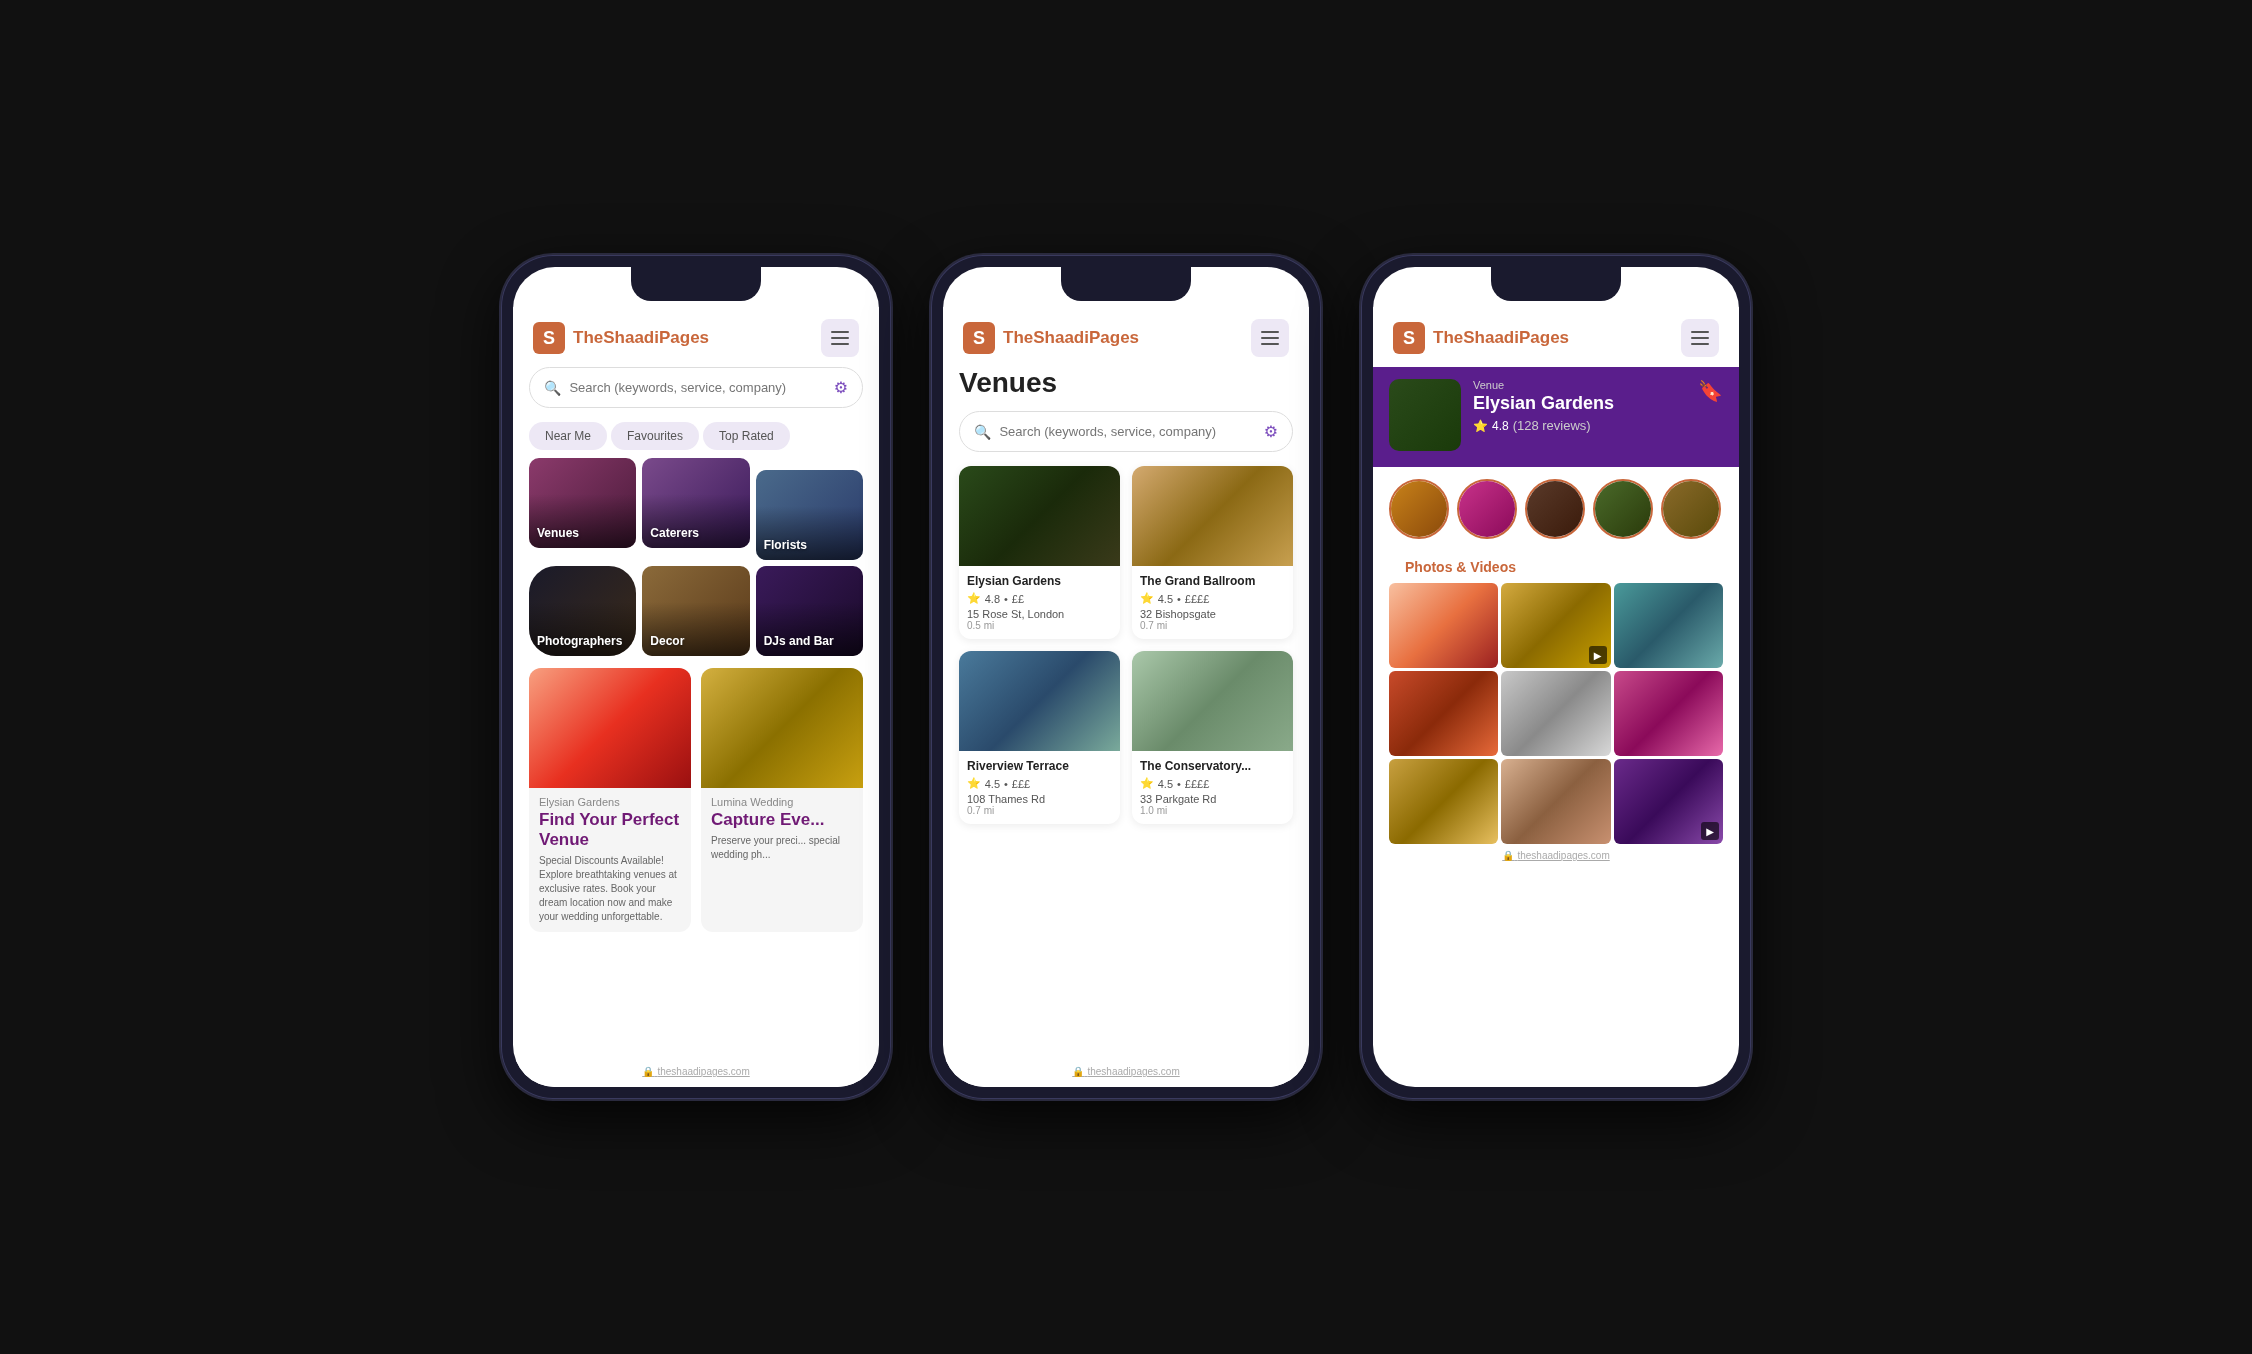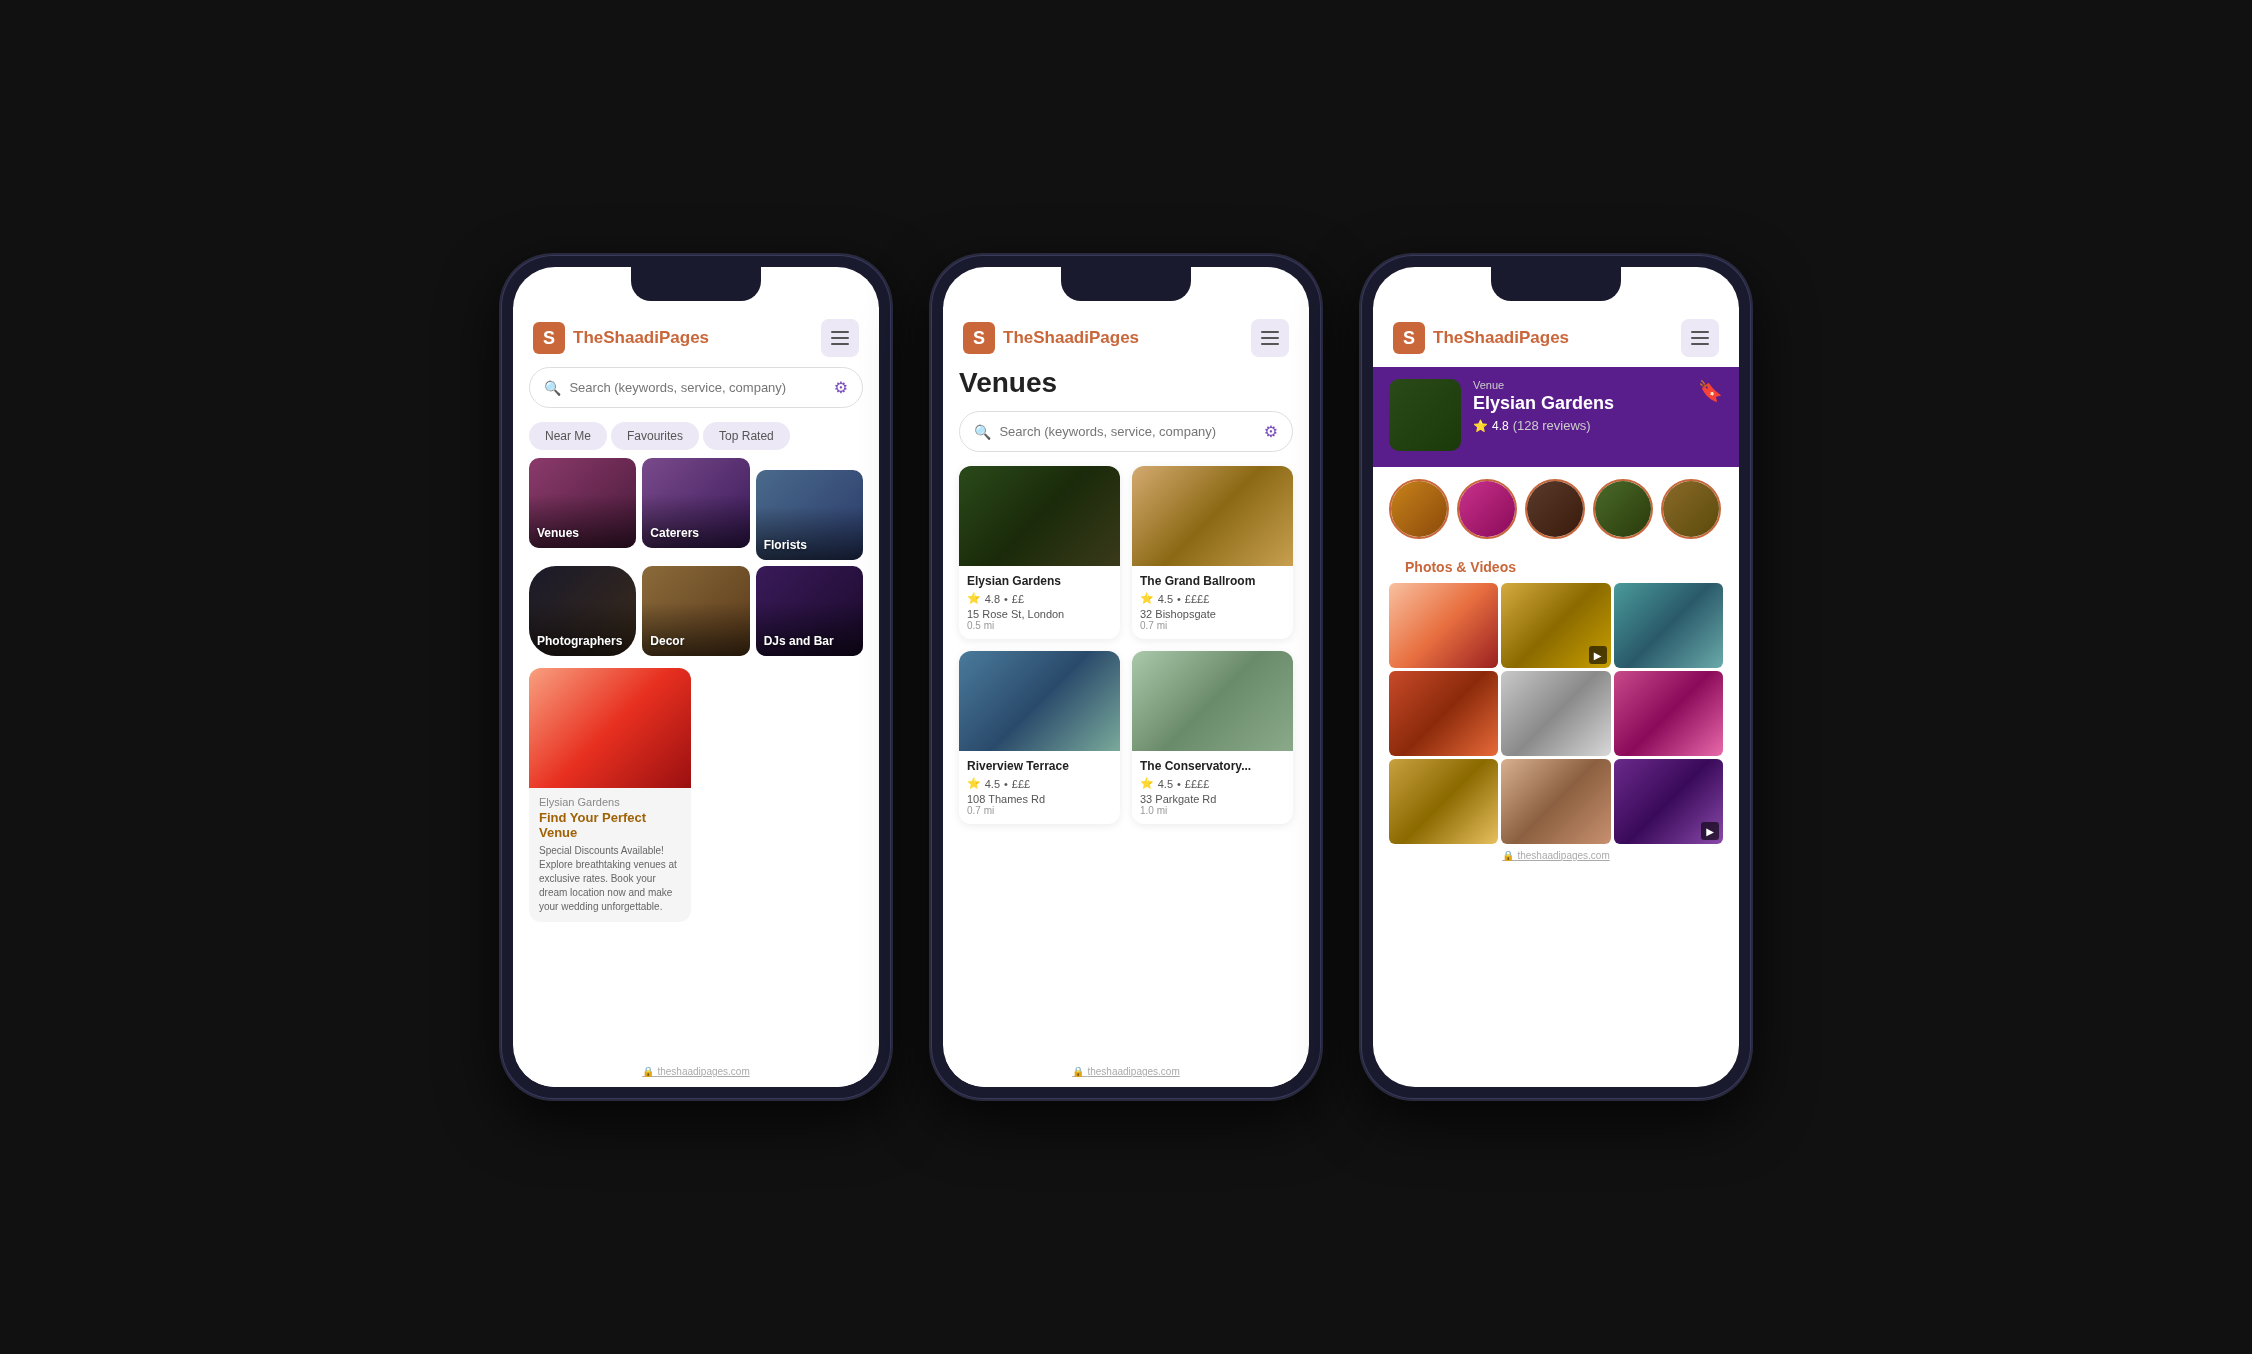--- a/index.html
+++ b/index.html
@@ -191,23 +191,23 @@
     }
     .promo-body {
       padding: 8px 10px;
     }
     .promo-vendor {
       font-size: 11px;
       color: #888;
       margin-bottom: 2px;
     }
     .promo-title {
-      font-size: 13px;
+      font-size: 17px;
       font-weight: 700;
-      color: #a16207;
+      color: #701a75;
       margin-bottom: 4px;
     }
     .promo-desc {
       font-size: 10px;
       color: #666;
       line-height: 1.4;
     }
 
     
     .screen2-content {
@@ -469,20 +469,28 @@
           </div>
         </div>
 
         <div class="promo-cards">
           <div class="promo-card">
             <div class="promo-img img-promo1"></div>
             <div class="promo-body">
               <div class="promo-vendor">Elysian Gardens</div>
               <div class="promo-title">Find Your Perfect Venue</div>
               <div class="promo-desc">Special Discounts Available! Explore breathtaking venues at exclusive rates. Book your dream location now and make your wedding unforgettable.</div>
+            </div>
+          </div>
+          <div class="promo-card">
+            <div class="promo-img img-promo2"></div>
+            <div class="promo-body">
+              <div class="promo-vendor">Lumina Wedding</div>
+              <div class="promo-title">Capture Eve...</div>
+              <div class="promo-desc">Preserve your preci... special wedding ph...</div>
             </div>
           </div>
         </div>
       </div>
 
       <div class="bottom-bar">
         <span class="lock-icon">🔒</span>
         <span>theshaadipages.com</span>
       </div>
     </div>

